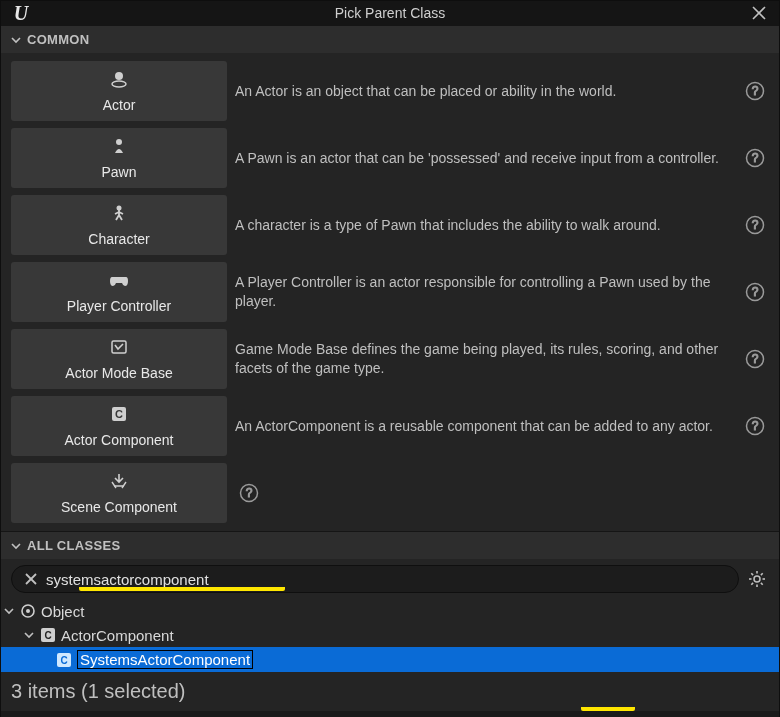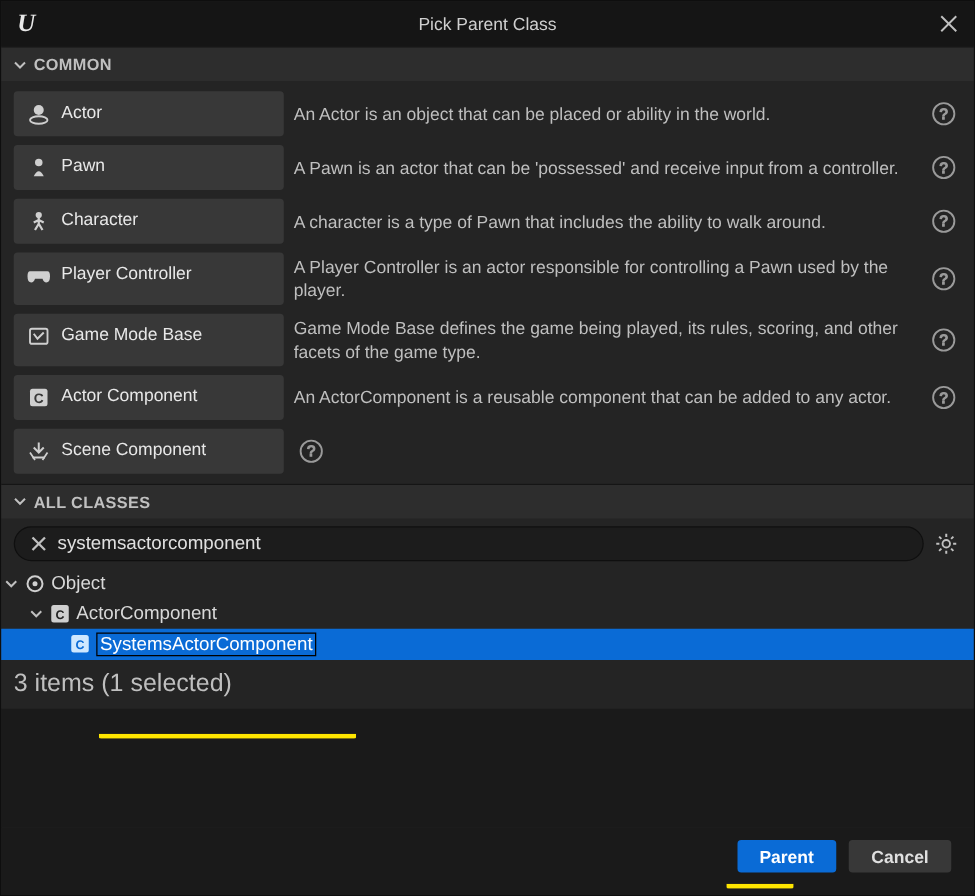--- a/index.html
+++ b/index.html
@@ -92,26 +92,27 @@
       padding: 2px 0;
     }
     .class-btn {
       width: 216px;
       min-width: 216px;
       background: #383838;
       border: none;
       color: #e8e8e8;
       padding: 8px 10px;
       display: flex;
-      align-items: flex-start;
+      align-items: center;
       gap: 8px;
       font-size: 14px;
       border-radius: 3px;
       cursor: pointer;
       text-align: left;
+      flex-direction: column;
     }
     .class-btn .icon {
       width: 20px;
       height: 20px;
       display: inline-flex;
       align-items: center;
       justify-content: center;
       color: #dcdcdc;
     }
     .class-desc {
@@ -358,21 +359,21 @@
       </div>
 
       <div class="class-row">
         <button class="class-btn">
           <span class="icon">
             <svg width="18" height="18" viewBox="0 0 18 18">
                 <rect x="2" y="3" width="14" height="12" rx="1.5" fill="none" stroke="#cfcfcf" stroke-width="1.5"></rect>
                 <path d="M5 7 L8 11 L13 6" fill="none" stroke="#cfcfcf" stroke-width="1.6"></path>
               </svg>
           </span>
-          <span>Game Mode Base</span>
+          <span>Actor Mode Base</span>
         </button>
         <div class="class-desc">Game Mode Base defines the game being played, its rules, scoring, and other facets of the game type.</div>
         <div class="help-btn">
           <svg width="20" height="20" viewBox="0 0 20 20">
               <circle cx="10" cy="10" r="8.5" fill="none" stroke="#9a9a9a" stroke-width="1.5"></circle>
               <text x="10" y="14" text-anchor="middle" font-size="12" fill="#9a9a9a" font-family="Arial">?</text>
             </svg>
         </div>
       </div>
 

